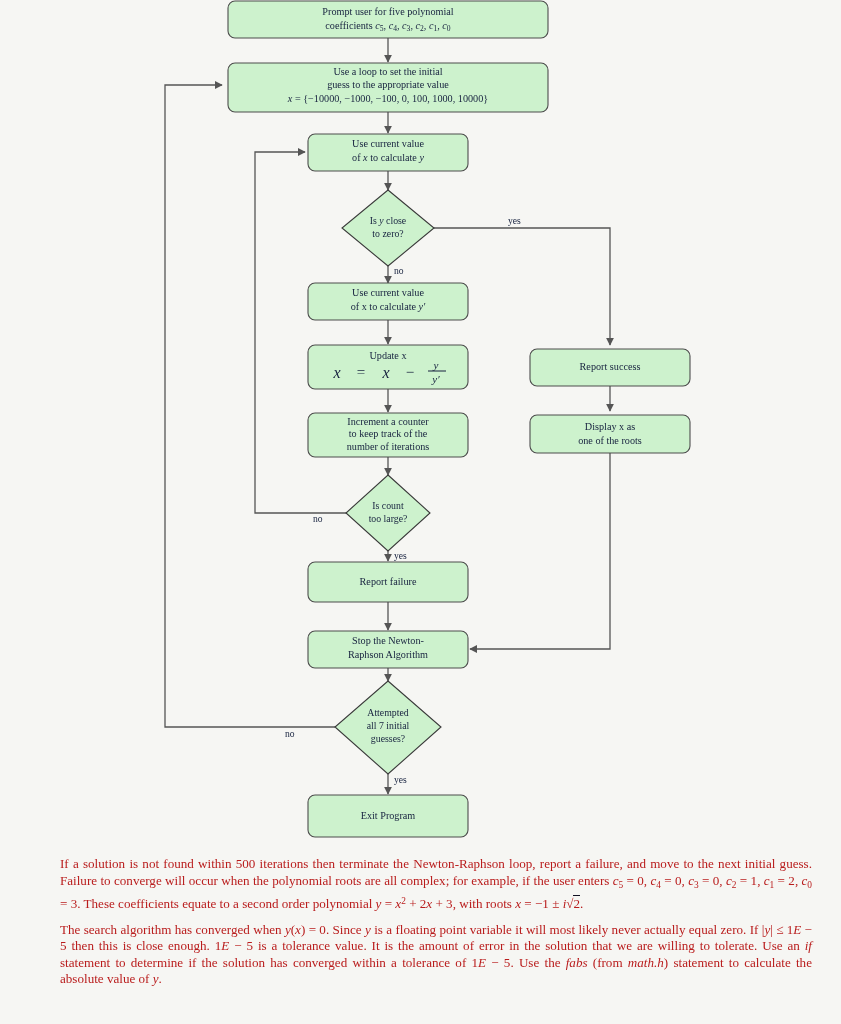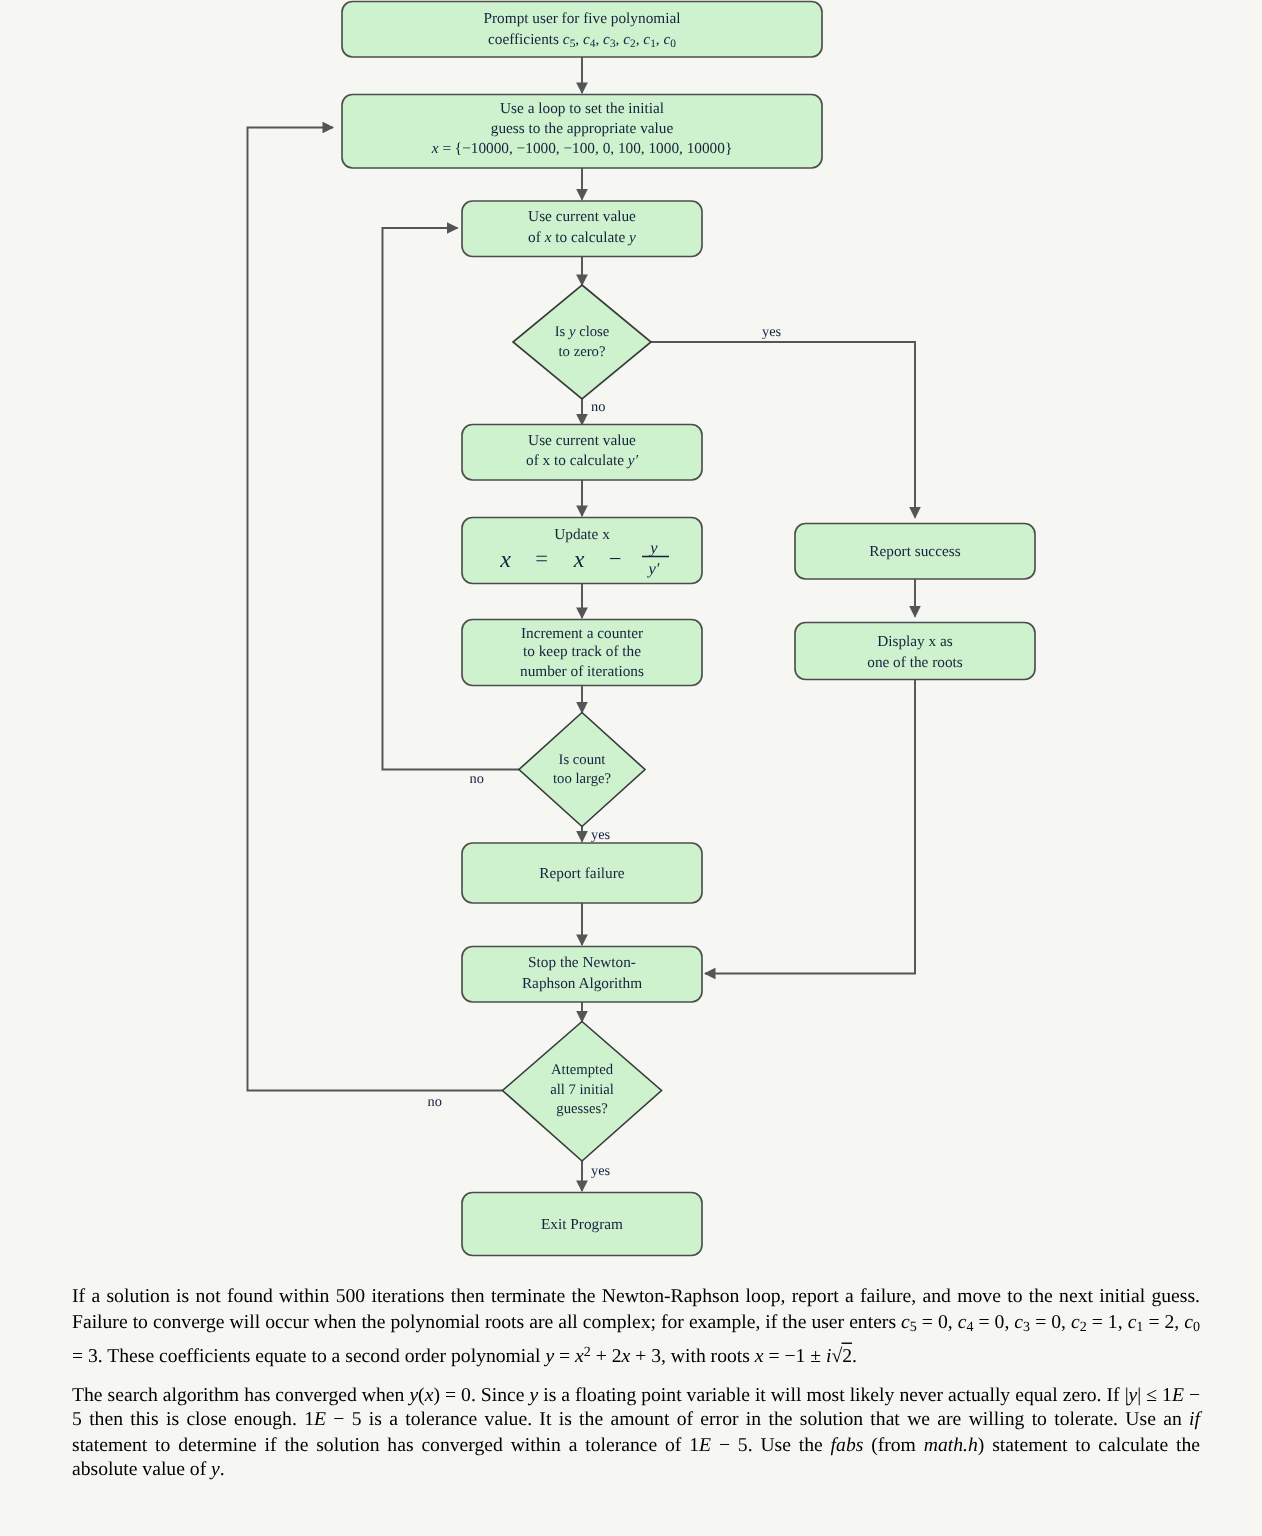--- a/index.html
+++ b/index.html
@@ -66,28 +66,28 @@
     font-style: italic;
   }
   .opsym {
     font-size: 15px;
     font-style: normal;
   }
 
   
   #prose {
     position: absolute;
-    left: 48px;
+    left: 60px;
     top: 856px;
     width: 752px;
     font-size: 13.1px;
     line-height: 16.6px;
     text-align: justify;
     text-justify: inter-word;
-    color: #000000;
+    color: #b91c1c;
   }
   #prose p {
     margin: 0 0 9px 0;
   }
   #prose p:last-child { margin-bottom: 17px; }
   .it { font-style: italic; }
   .mi { font-style: italic; }
   .msub { font-size: 9.4px; vertical-align: -0.28em; }
   .msup { font-size: 9.4px; vertical-align: 0.45em; }
   .rad {

